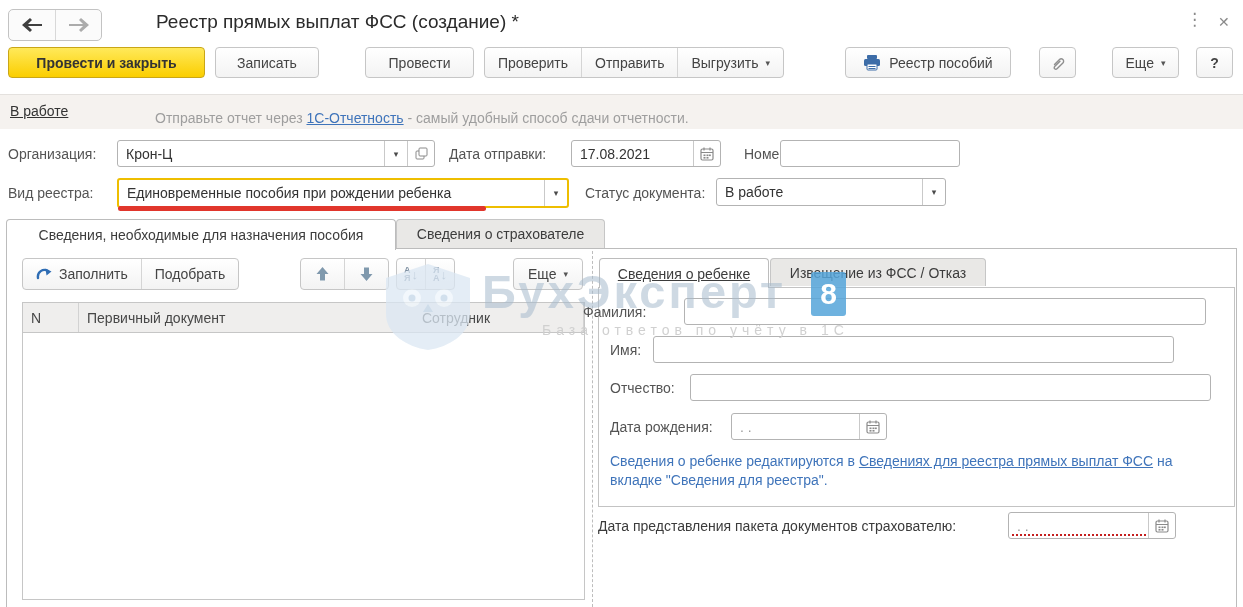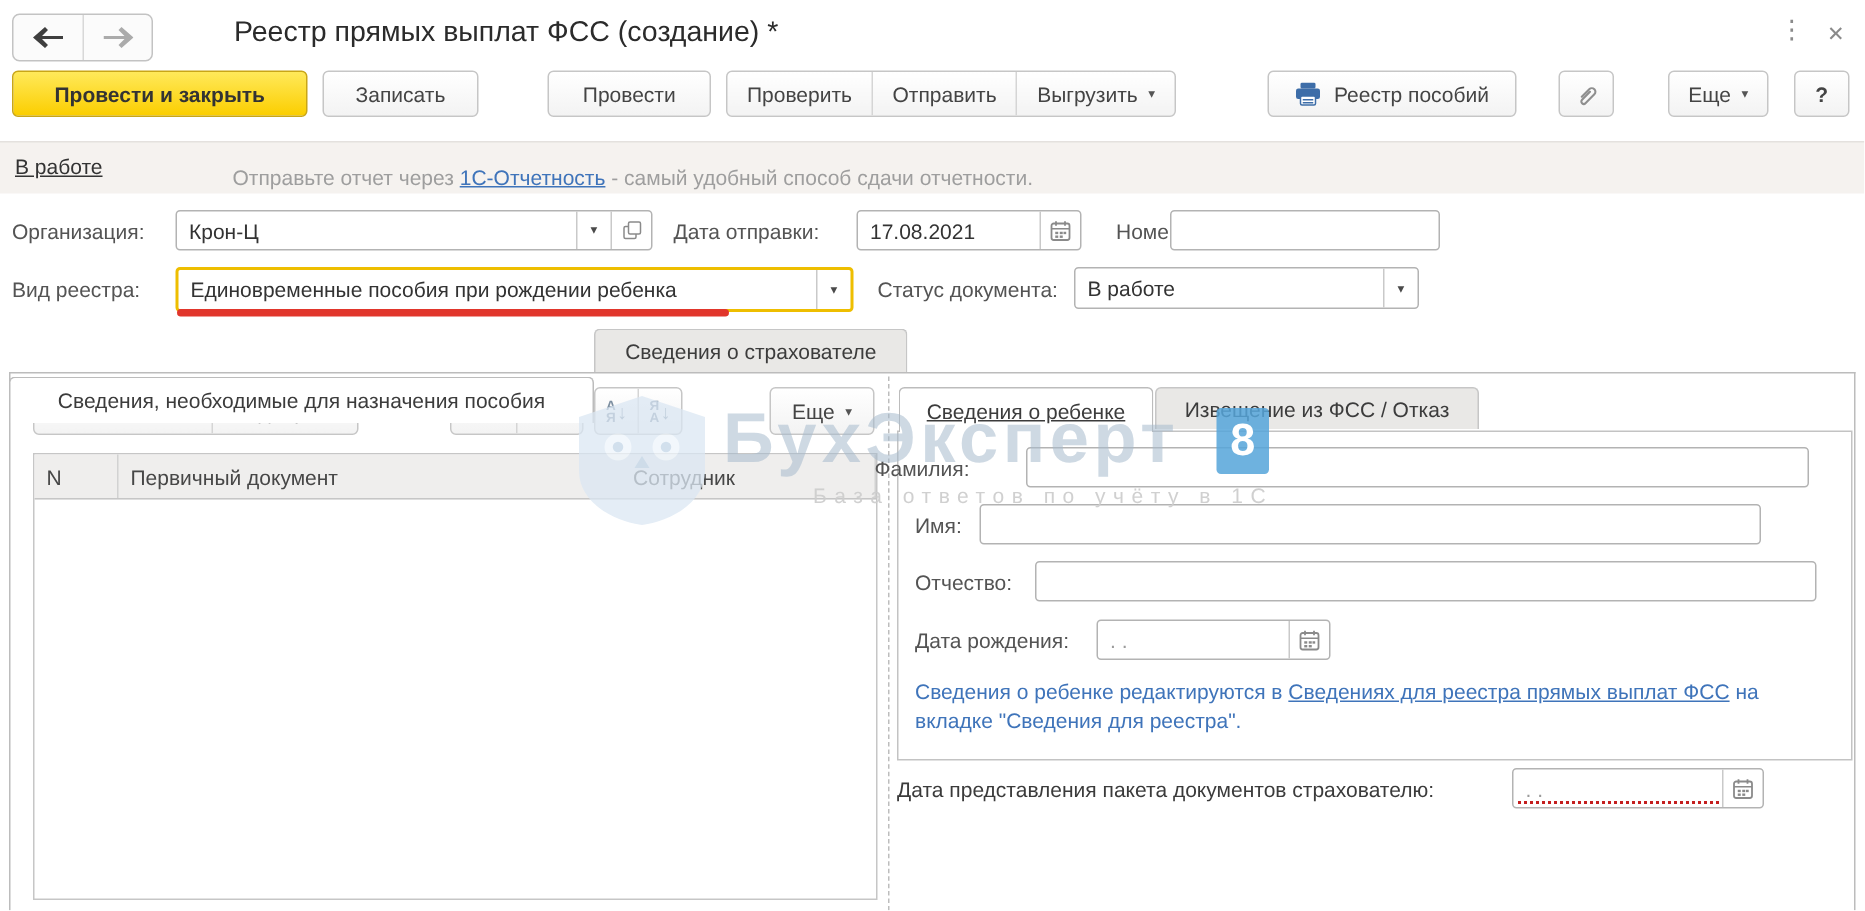--- a/index.html
+++ b/index.html
@@ -161,21 +161,21 @@
     <span class="val">Единовременные пособия при рождении ребенка</span>
     <span class="dd">▾</span>
   </div>
   <div class="redline"></div>
   <div class="lbl" style="left:585px;top:185px;">Статус документа:</div>
   <div class="field" style="left:716px;top:178px;width:230px;height:28px;">
     <span class="val">В работе</span>
     <span class="dd">▾</span>
   </div>
 
-  <div class="tab active" style="left:6px;top:219px;width:390px;height:31px;margin-top:32px;">Сведения, необходимые для назначения пособия</div>
+  <div class="tab active" style="left:6px;top:219px;width:390px;height:31px;">Сведения, необходимые для назначения пособия</div>
   <div class="tab inactive" style="left:396px;top:219px;width:209px;height:29px;">Сведения о страхователе</div>
   <div class="panel" style="left:6px;top:248px;width:1231px;height:359px;border-bottom:none;"></div>
 
   <div class="btngroup" style="left:22px;top:258px;height:32px;">
     <div class="seg">
       <svg width="16" height="14" viewBox="0 0 16 14" style="margin-right:7px;">
         <path d="M2 11 C1 5 7 1 12 4" fill="none" stroke="#2f6db4" stroke-width="2.4" stroke-linecap="round"></path>
         <path d="M9.5 1.5 L15.5 4.5 L10.5 8.5 Z" fill="#2f6db4"></path>
       </svg>
       <span>Заполнить</span>

